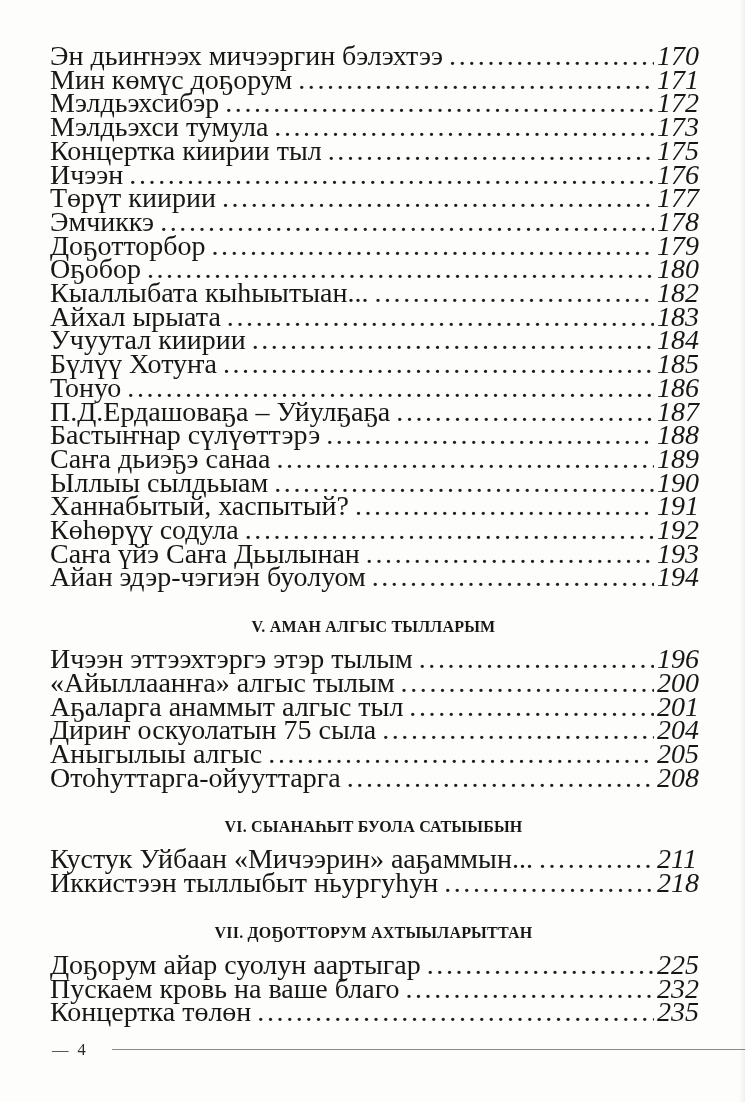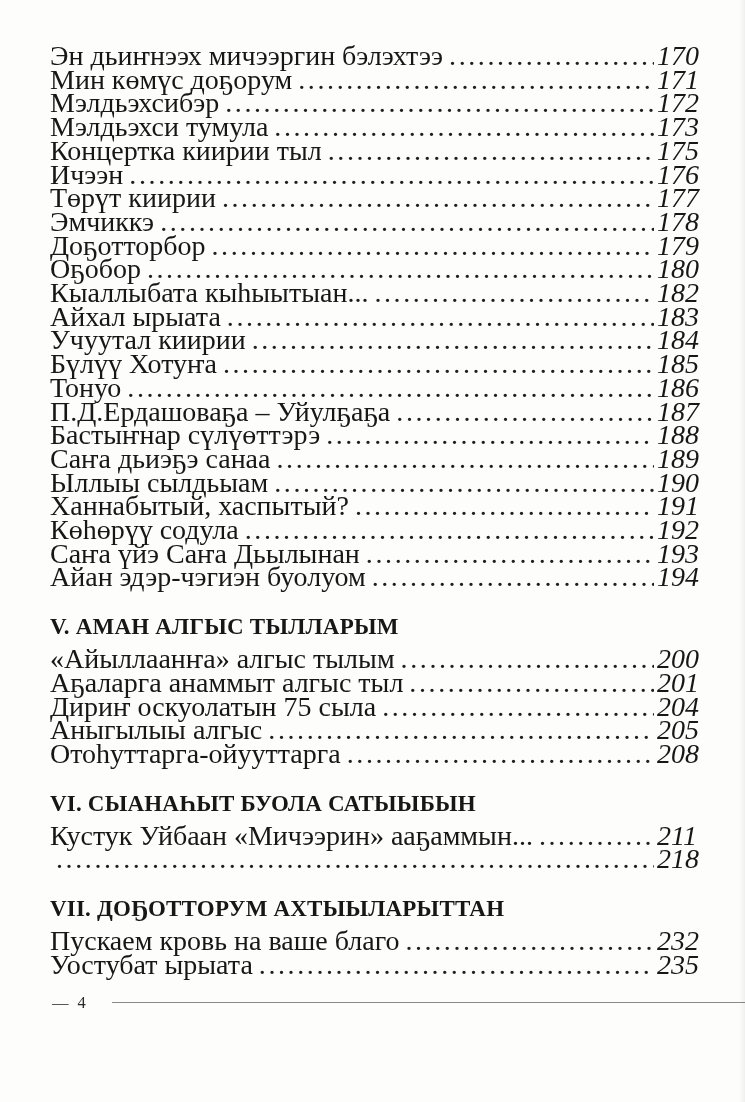--- a/index.html
+++ b/index.html
@@ -16,22 +16,23 @@
   }
   .page::after { 
     content: "";
     position: absolute; top: 0; right: 0; width: 6px; height: 100%;
     background: linear-gradient(to right, rgba(0,0,0,0), rgba(0,0,0,0.05));
     pointer-events: none;
   }
   .toc { padding: 44px 48px 0 50px; }
   .toc-section { margin: 0; }
   .section-heading {
+    text-align: center;
     font-weight: bold;
-    font-size: 23px;
+    font-size: 16px;
     line-height: 26px;
     margin: 25px 0 7px 0;
     letter-spacing: 0.2px;
     white-space: nowrap;
   }
   .entry {
     display: flex;
     align-items: baseline;
     font-size: 28px;
     line-height: 23.7px;
@@ -216,20 +217,25 @@
   <div class="entry">
     <span class="entry-title">Айан эдэр-чэгиэн буолуом</span>
     <span class="leader"></span>
     <span class="entry-page">194</span>
   </div>
 </div>
 
   <div class="toc-section">
     <div class="section-heading">V. АМАН АЛГЫС ТЫЛЛАРЫМ</div>
 
+  <div class="entry">
+    <span class="entry-title">Ичээн эттээхтэргэ этэр тылым</span>
+    <span class="leader"></span>
+    <span class="entry-page">196</span>
+  </div>
 
   <div class="entry">
     <span class="entry-title">«Айыллаанҥа» алгыс тылым</span>
     <span class="leader"></span>
     <span class="entry-page">200</span>
   </div>
 
   <div class="entry">
     <span class="entry-title">Аҕаларга анаммыт алгыс тыл</span>
     <span class="leader"></span>
@@ -258,37 +264,43 @@
   <div class="toc-section">
     <div class="section-heading">VI. СЫАНАҺЫТ БУОЛА САТЫЫБЫН</div>
 
   <div class="entry">
     <span class="entry-title">Кустук Уйбаан «Мичээрин» ааҕаммын...</span>
     <span class="leader"></span>
     <span class="entry-page">211</span>
   </div>
 
   <div class="entry">
+    <span class="entry-title">Иккистээн тыллыбыт ньургуһун</span>
     <span class="leader"></span>
     <span class="entry-page">218</span>
   </div>
 </div>
 
   <div class="toc-section">
     <div class="section-heading">VII. ДОҔОТТОРУМ АХТЫЫЛАРЫТТАН</div>
 
+  <div class="entry">
+    <span class="entry-title">Доҕорум айар суолун аартыгар</span>
+    <span class="leader"></span>
+    <span class="entry-page">225</span>
+  </div>
 
   <div class="entry">
     <span class="entry-title">Пускаем кровь на ваше благо</span>
     <span class="leader"></span>
     <span class="entry-page">232</span>
   </div>
 
   <div class="entry">
-    <span class="entry-title">Уостубат ырыата</span>
+    <span class="entry-title">Концертка төлөн</span>
     <span class="leader"></span>
     <span class="entry-page">235</span>
   </div>
 </div>
 </div>
 
   <div class="footer">
     <span class="footer-dash">—</span>
     <span class="footer-page-number">4</span>
     <div class="footer-rule"></div>

